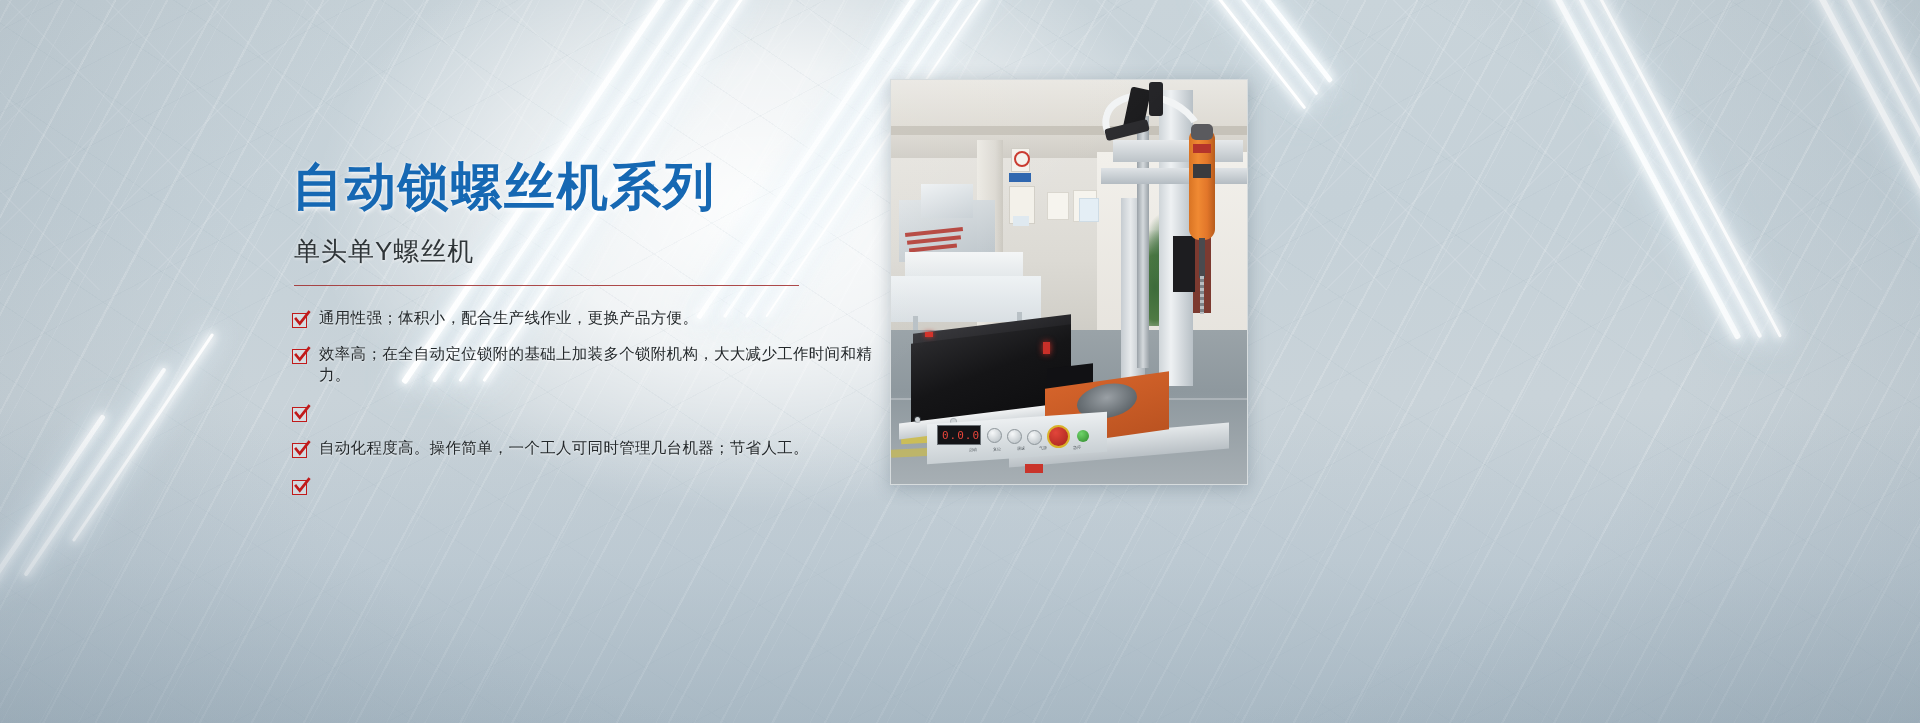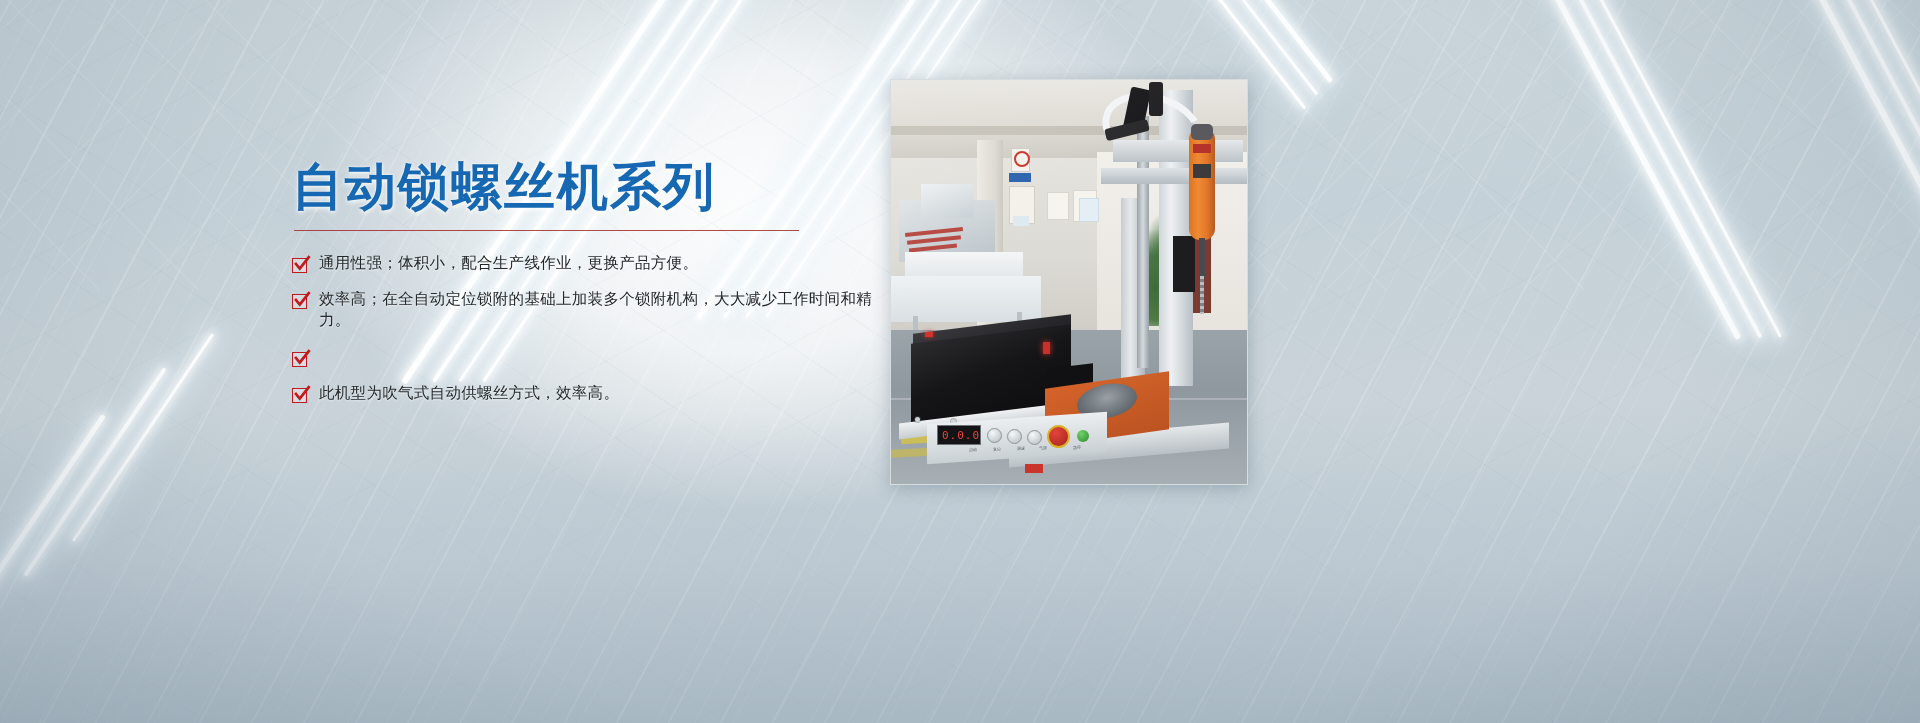--- a/index.html
+++ b/index.html
@@ -229,20 +229,21 @@
 
   <div class="streak" style="left:1700px;top:180px;width:440px;height:6px;transform:rotate(62deg);"></div>
   <div class="streak" style="left:1726px;top:180px;width:440px;height:4px;transform:rotate(62deg);"></div>
   <div class="streak" style="left:1748px;top:180px;width:440px;height:3px;transform:rotate(62deg);"></div>
 
   <div class="floorglow"></div>
   <div class="vign"></div>
 
   <div class="content">
     <h1 class="title">自动锁螺丝机系列</h1>
+    <div class="subtitle">单头单Y螺丝机</div>
     <div class="rule"></div>
 
     <ul class="features">
       <li class="feat">
         <span class="chk">
           <svg viewBox="0 0 24 24">
               <path d="M4 12 L9 18 L21 3" fill="none" stroke="#c11a1a" stroke-width="3.6" stroke-linecap="square"></path>
             </svg>
         </span>
         <span class="feat-txt">通用性强；体积小，配合生产线作业，更换产品方便。</span>
@@ -261,21 +262,28 @@
               <path d="M4 12 L9 18 L21 3" fill="none" stroke="#c11a1a" stroke-width="3.6" stroke-linecap="square"></path>
             </svg>
         </span>
       </li>
       <li class="feat">
         <span class="chk">
           <svg viewBox="0 0 24 24">
               <path d="M4 12 L9 18 L21 3" fill="none" stroke="#c11a1a" stroke-width="3.6" stroke-linecap="square"></path>
             </svg>
         </span>
-        <span class="feat-txt">此机型为吹气式自动供螺丝方式，效率高。</span>
+        <span class="feat-txt">自动化程度高。操作简单，一个工人可同时管理几台机器；节省人工。</span>
+      </li>
+      <li class="feat">
+        <span class="chk">
+          <svg viewBox="0 0 24 24">
+              <path d="M4 12 L9 18 L21 3" fill="none" stroke="#c11a1a" stroke-width="3.6" stroke-linecap="square"></path>
+            </svg>
+        </span>
       </li>
     </ul>
   </div>
 
   <div class="photo">
     <div class="ph ph-ceiling"></div>
     <div class="ph ph-beam"></div>
     <div class="ph ph-wall"></div>
     <div class="ph ph-wall2"></div>
     <div class="ph ph-pillar"></div>

